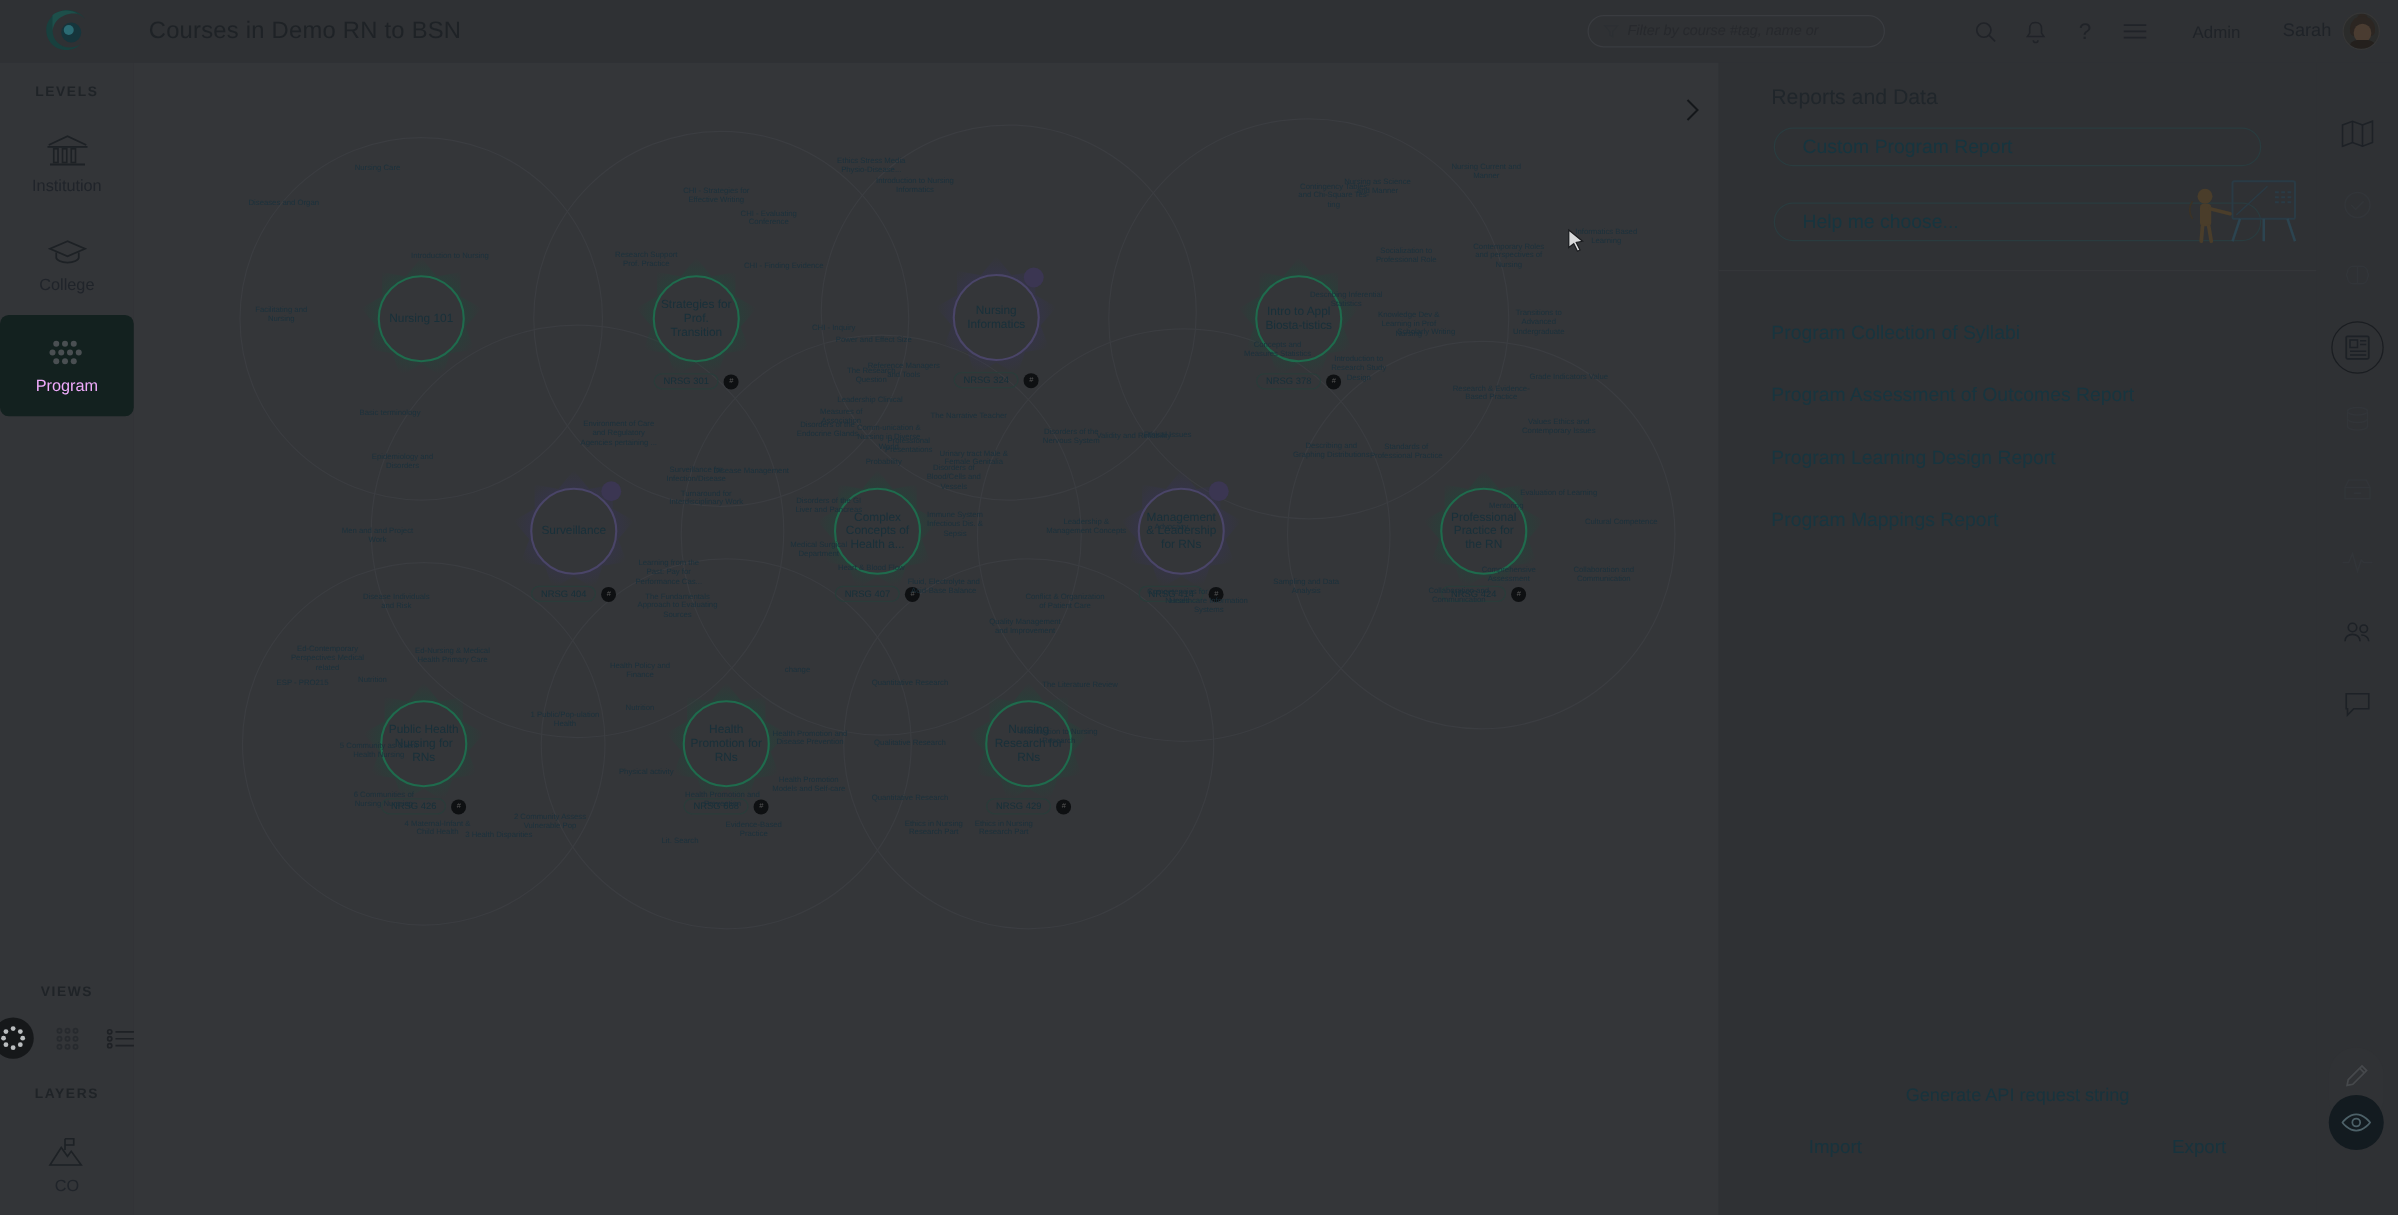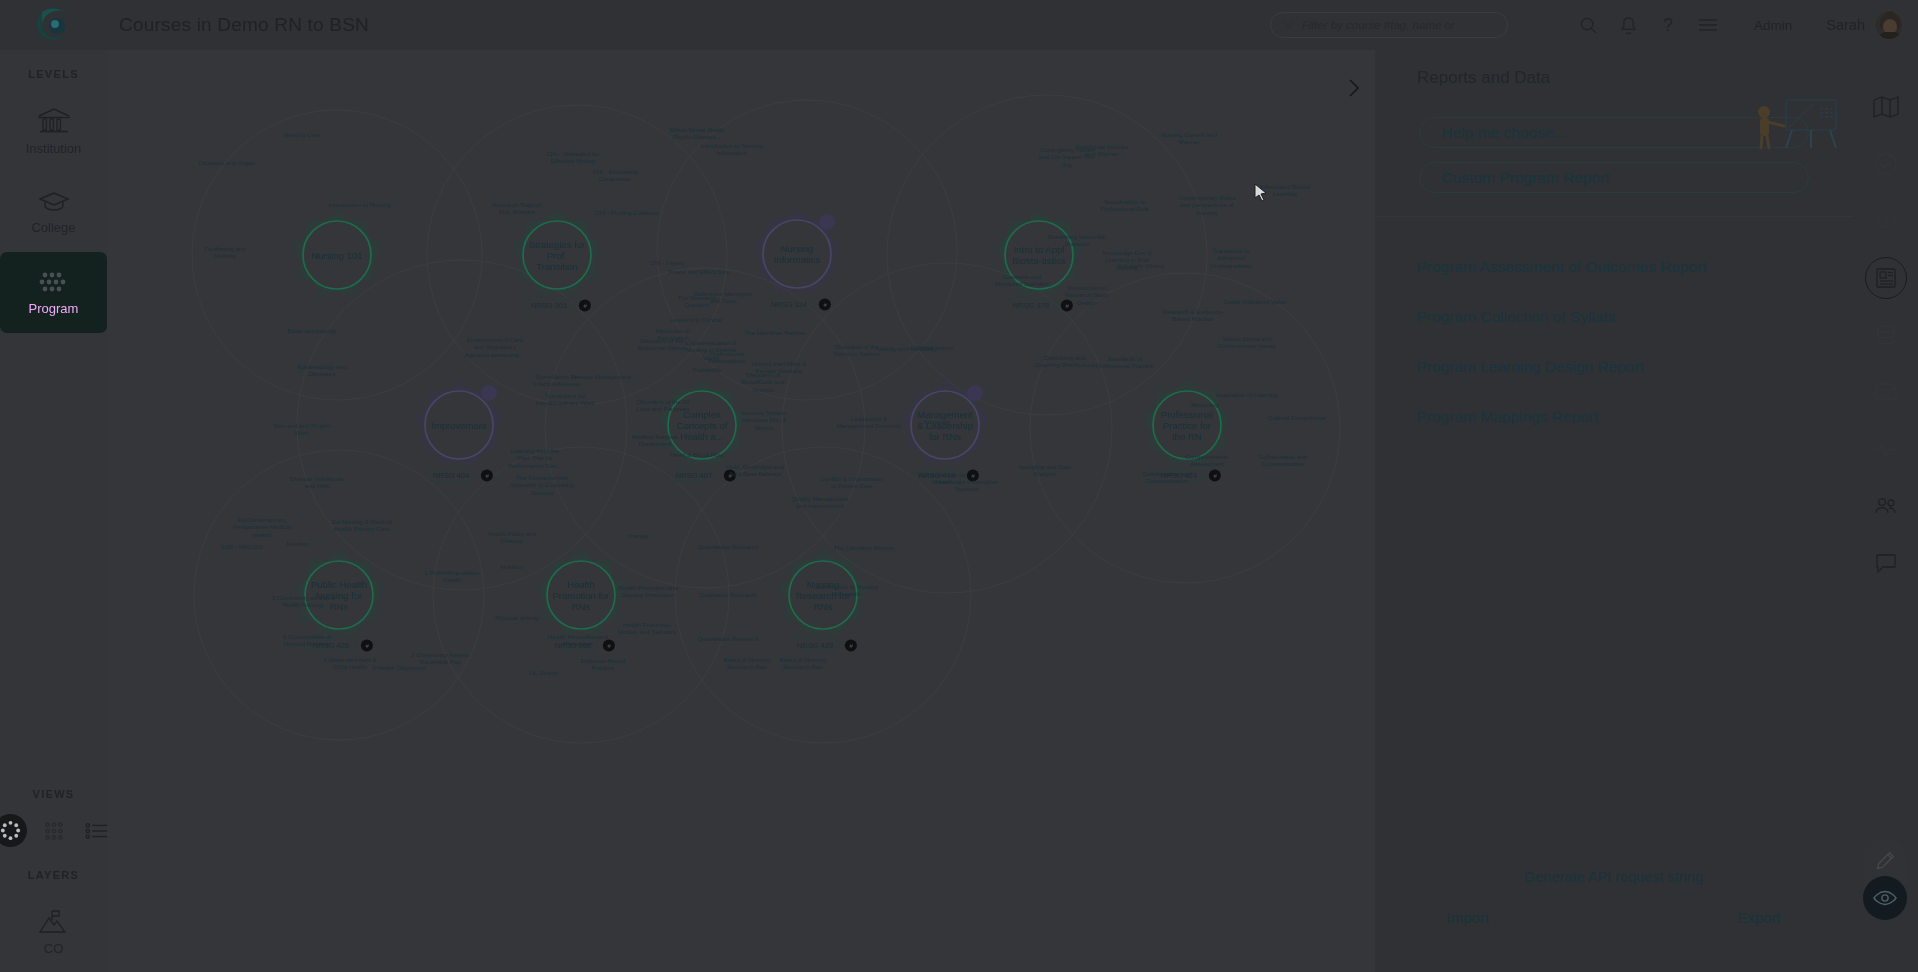--- a/index.html
+++ b/index.html
@@ -422,21 +422,21 @@
         <div class="node-title" style="left: 690px; top: 204px;">Nursing Informatics</div>
         <div class="node-code" style="left: 690px; top: 254px;">
           <span class="pill">NRSG 324</span>
           <span class="dot">#</span>
         </div>
         <div class="node-title" style="left: 932px; top: 205px;">Intro to Appl Biosta-tistics</div>
         <div class="node-code" style="left: 932px; top: 255px;">
           <span class="pill">NRSG 378</span>
           <span class="dot">#</span>
         </div>
-        <div class="node-title" style="left: 352px; top: 375px;">Improvement</div>
+        <div class="node-title" style="left: 352px; top: 375px;">Surveillance</div>
         <div class="node-code" style="left: 352px; top: 425px;">
           <span class="pill">NRSG 404</span>
           <span class="dot">#</span>
         </div>
         <div class="node-title" style="left: 595px; top: 375px;">Complex Concepts of Health a...</div>
         <div class="node-code" style="left: 595px; top: 425px;">
           <span class="pill">NRSG 407</span>
           <span class="dot">#</span>
         </div>
         <div class="node-title" style="left: 838px; top: 375px;">Management &amp; Leadership for RNs</div>
@@ -562,20 +562,24 @@
         <div class="leaf-label" style="left: 1190px; top: 368px;">Cultural Competence</div>
         <div class="leaf-label" style="left: 1178px; top: 140px;">Informatics Based Learning</div>
         <div class="leaf-label" style="left: 1082px; top: 88px;">Nursing Current and Manner</div>
         <div class="leaf-label" style="left: 135px; top: 497px;">ESP - PRO215</div>
       </div>
   </div>
 
   <div class="panel">
     <div class="panel-title">Reports and Data</div>
 
+    <div class="panel-btn second">
+      <span>Custom Program Report</span>
+    </div>
+
     <div class="panel-btn first">
       <span>Help me choose...</span>
       <svg class="illus" viewBox="0 0 110 62">
         <rect x="52" y="4" width="50" height="30" rx="1.5" fill="none" stroke="#2a3b45" stroke-width="1.6"></rect>
         <line x1="55" y1="31" x2="80" y2="8" stroke="#2a3b45" stroke-width="1.2"></line>
         <g fill="#2a3b45">
           <rect x="86" y="12" width="3" height="1.6"></rect>
             <rect x="91" y="12" width="3" height="1.6"></rect>
             <rect x="96" y="12" width="3" height="1.6"></rect>
           <rect x="86" y="16" width="3" height="1.6"></rect>
@@ -590,29 +594,25 @@
         <line x1="77" y1="34" x2="77" y2="52" stroke="#2c4450" stroke-width="2"></line>
         <circle cx="30" cy="16" r="6" fill="#4a3d2a"></circle>
         <rect x="26" y="22" width="9" height="18" rx="3" fill="#4a3d2a"></rect>
         <line x1="34" y1="26" x2="50" y2="30" stroke="#4a3d2a" stroke-width="3" stroke-linecap="round"></line>
         <line x1="28" y1="40" x2="27" y2="52" stroke="#4a3d2a" stroke-width="3" stroke-linecap="round"></line>
         <line x1="33" y1="40" x2="35" y2="52" stroke="#4a3d2a" stroke-width="3" stroke-linecap="round"></line>
         <path d="M20 20c-3 4-3 10 0 14" fill="none" stroke="#3a3226" stroke-width="1.4"></path>
       </svg>
     </div>
 
-    <div class="panel-btn second">
-      <span>Custom Program Report</span>
-    </div>
-
     <div class="panel-sep"></div>
 
     <div class="report-list" id="report-list">
+        <div class="report-item">Program Collection of Syllabi</div>
         <div class="report-item">Program Assessment of Outcomes Report</div>
-        <div class="report-item">Program Collection of Syllabi</div>
         <div class="report-item">Program Learning Design Report</div>
         <div class="report-item">Program Mappings Report</div>
       </div>
 
     <div class="panel-footer">
       <div class="api-row">Generate API request string</div>
       <div class="imp-exp">
         <span>Import</span>
         <span>Export</span>
       </div>

